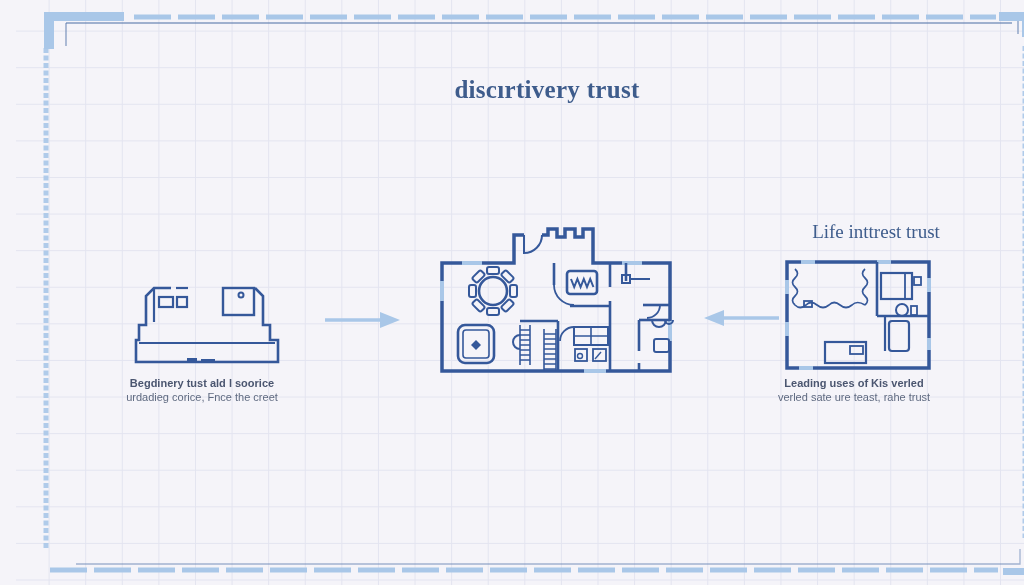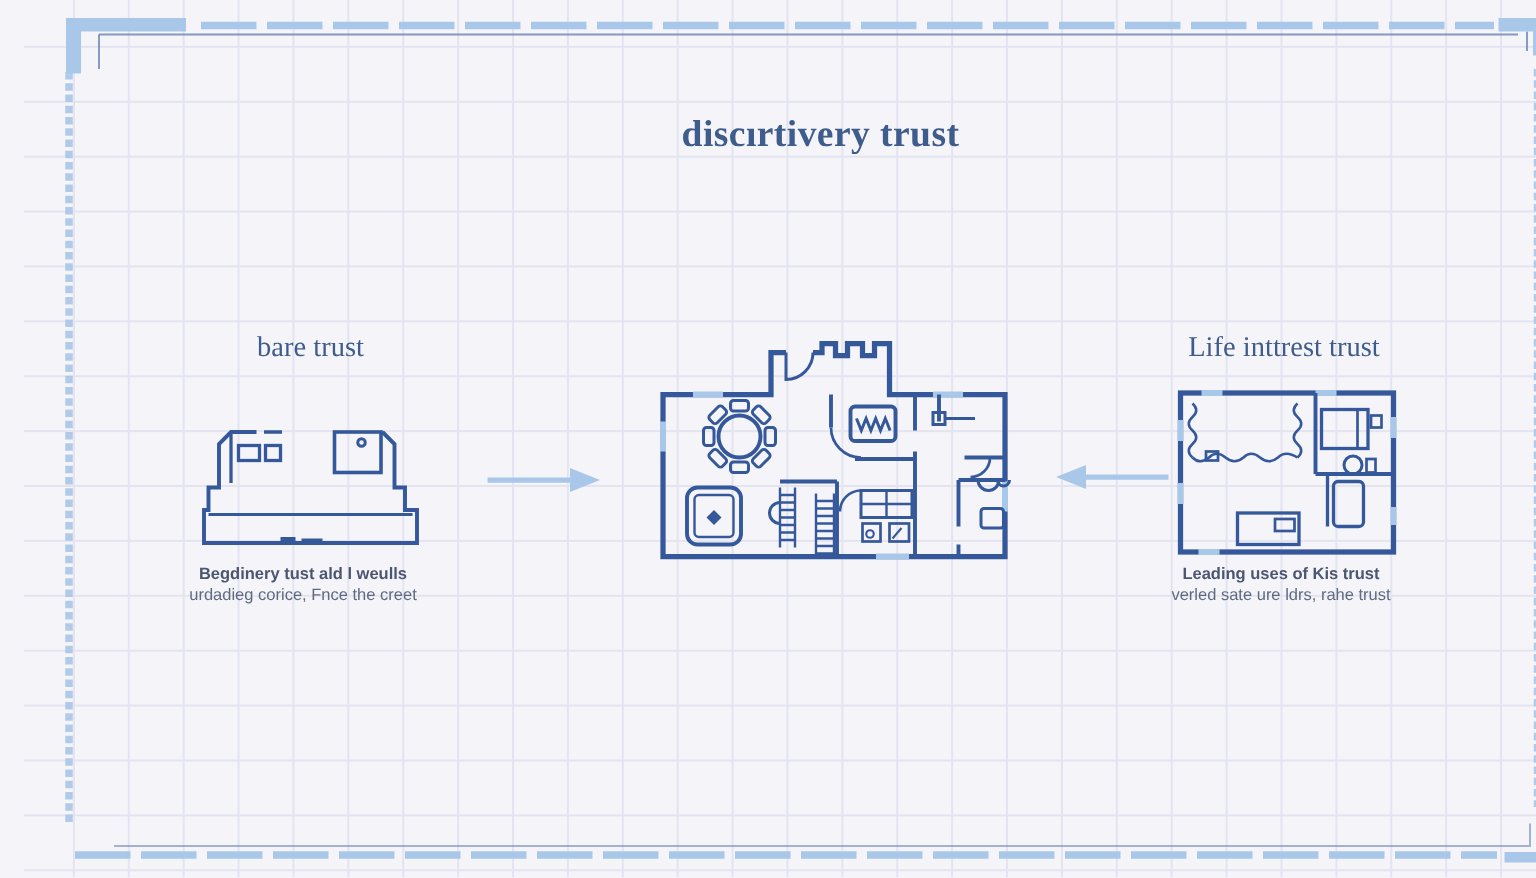--- a/index.html
+++ b/index.html
@@ -35,21 +35,21 @@
     font-weight:700;font-size:25px;letter-spacing:.3px;
     color:var(--heading-text);
   }
   .section-heading{
     width:260px;text-align:center;
     font-family:"Liberation Serif",serif;
     font-weight:500;font-size:19px;
     color:var(--heading-text);
   }
   .heading-left{left:61px;top:221px;}
-  .heading-right{left:710px;top:221px;}
+  .heading-right{left:730px;top:221px;}
   .caption{
     width:230px;text-align:center;
     font-size:11px;line-height:14px;
     color:var(--caption-text);
   }
   .caption-left{left:71px;top:376px;}
   .caption-right{left:723px;top:376px;}
   .caption .b{font-weight:700;color:var(--caption-bold);display:block;}
   .caption span{display:block;}
   svg{display:block;}
@@ -77,21 +77,20 @@
 
     <path class="lite" d="M118,17 H980" stroke-width="5" stroke-dasharray="37 7"></path>
     <path class="lite" d="M34,570 H982" stroke-width="5" stroke-dasharray="37 7"></path>
 
     <path class="lite" d="M30,48 V548" stroke-width="5" stroke-dasharray="5 2.5" opacity="0.9"></path>
     <path class="lite" d="M1009,46 V538" stroke-width="5" stroke-dasharray="5 2.5" opacity="0.9"></path>
   </svg>
 
   <div class="abs page-title">discırtivery trust</div>
 
-  <div class="abs section-heading heading-left">bare trust</div>
   <div class="abs section-heading heading-right">Life inttrest trust</div>
 
   <svg class="abs" style="left:110px;top:275px;" width="170" height="95" viewBox="0 0 170 95">
     <path class="ink" stroke-width="2.6" d="M45,13 H28 L20,21 V50 H13 V65 H10 V87 H152 V65 H144 V50 H137 V21 L129,13"></path>
     <path class="ink" stroke-width="2.2" d="M50,13 H62"></path>
     <path class="ink" stroke-width="2.2" d="M28,13 V47"></path>
     <path class="ink" stroke-width="2" d="M13,68 H149"></path>
     <rect class="ink" stroke-width="2.2" x="33" y="22" width="14" height="10"></rect>
     <rect class="ink" stroke-width="2.2" x="51" y="22" width="10" height="10"></rect>
     <rect class="ink" stroke-width="2.4" x="97" y="13" width="31" height="27"></rect>
@@ -214,21 +213,21 @@
 
     <rect class="ink" stroke-width="2.2" x="108" y="71" width="20" height="30" rx="3"></rect>
 
     <g>
       <rect class="ink" stroke-width="2.2" x="44" y="92" width="41" height="21"></rect>
       <rect class="ink" stroke-width="1.8" x="69" y="96" width="13" height="8"></rect>
     </g>
   </svg>
 
   <div class="abs caption caption-left">
-    <span class="b">Begdinery tust ald l weulls</span>
+    <span class="b">Begdinery tust ald l soorice</span>
     <span>urdadieg corice, Fnce the creet</span>
   </div>
   <div class="abs caption caption-right">
-    <span class="b">Leading uses of Kis trust</span>
-    <span>verled sate ure ldrs, rahe trust</span>
+    <span class="b">Leading uses of Kis verled</span>
+    <span>verled sate ure teast, rahe trust</span>
   </div>
 
 </div>
 
 </body></html>

